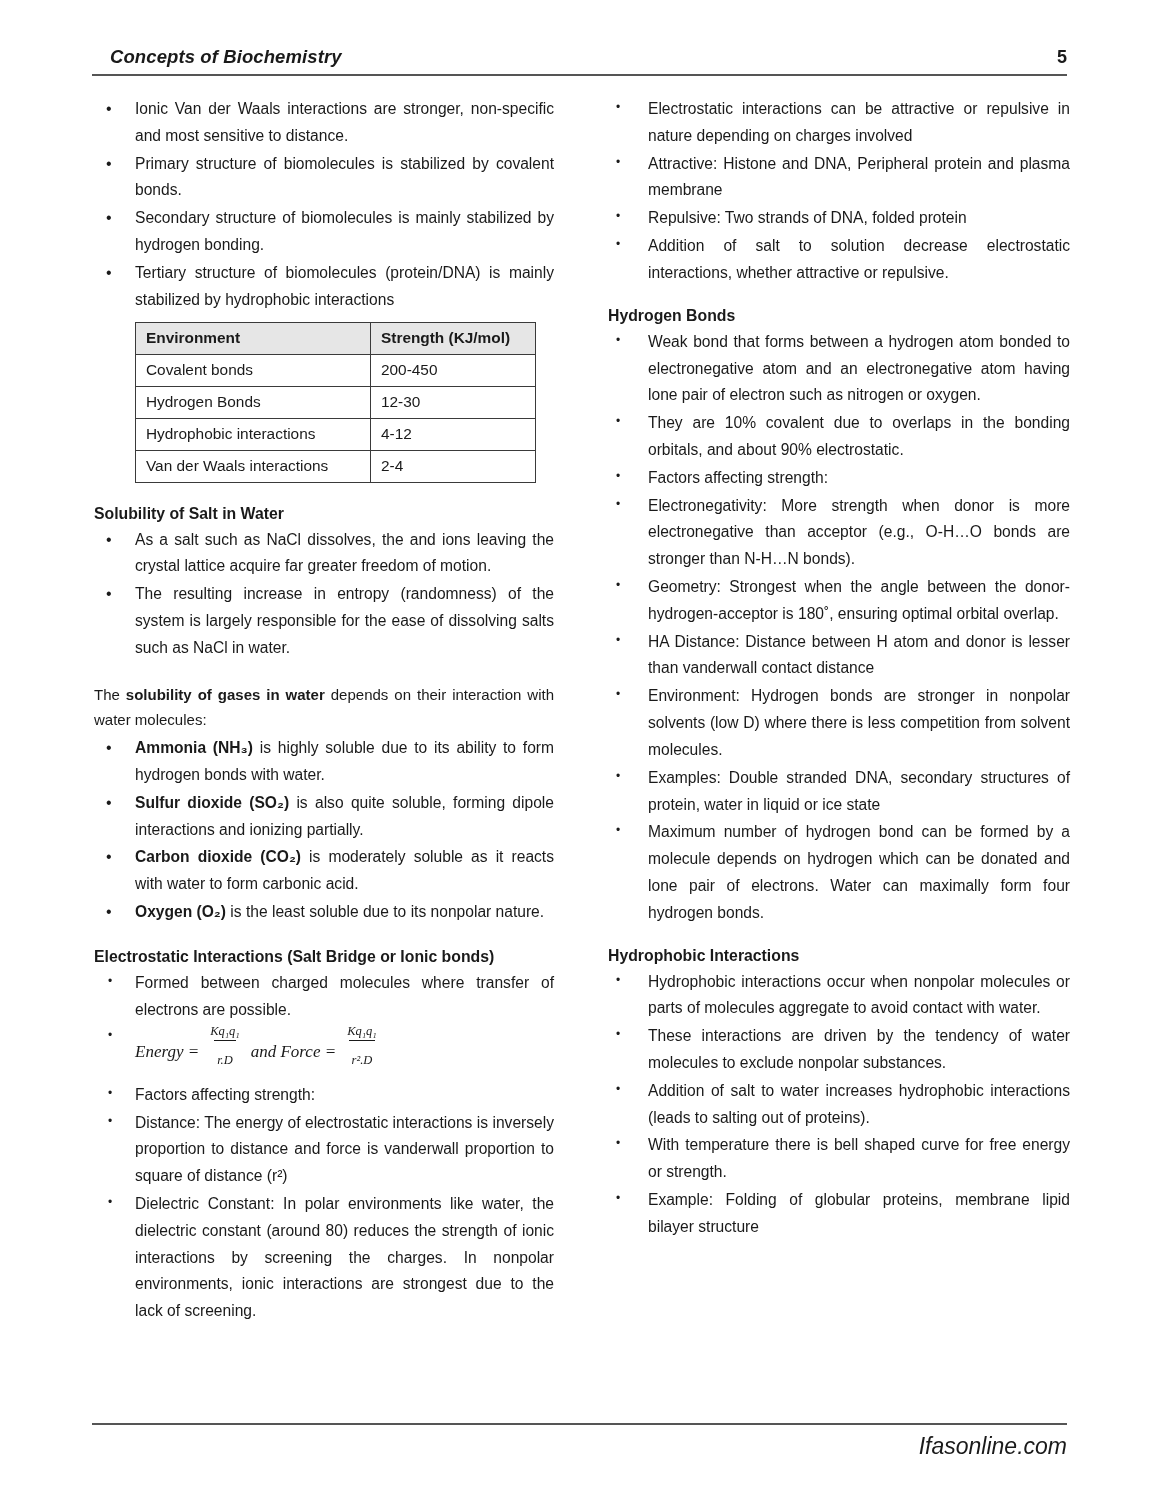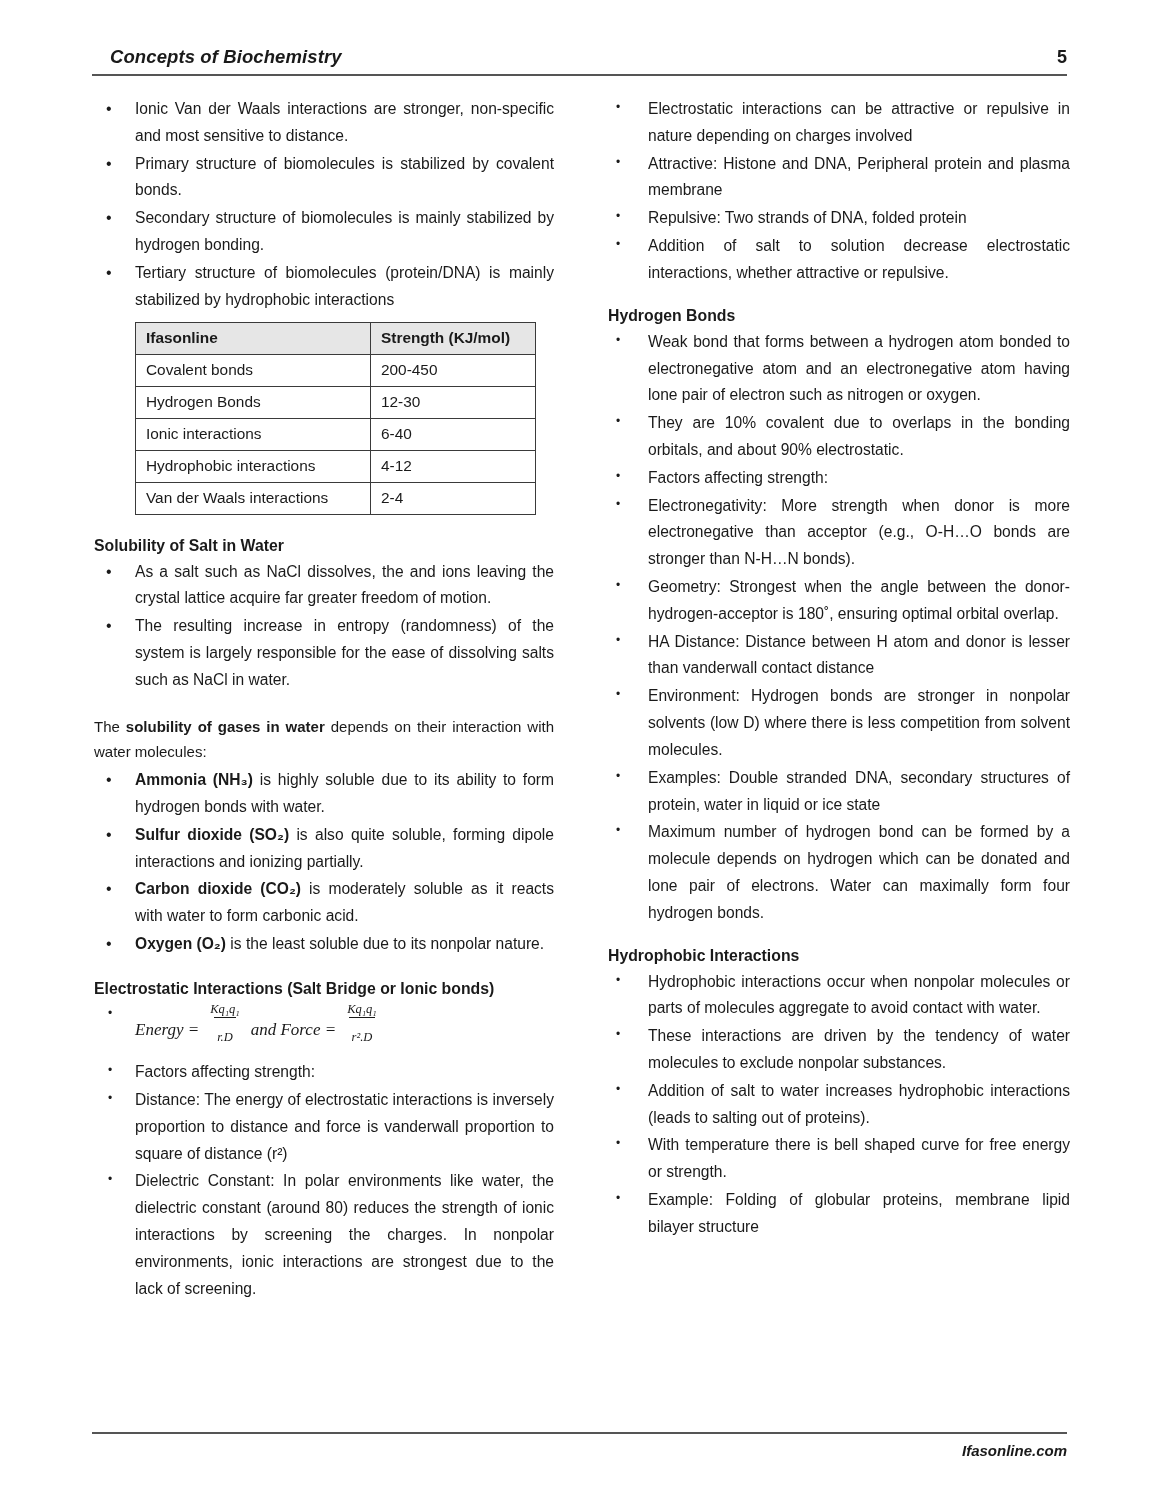--- a/index.html
+++ b/index.html
@@ -149,22 +149,22 @@
     position: absolute;
     left: 92px;
     right: 92px;
     bottom: 40px;
     border-top: 2px solid #555;
     padding-top: 8px;
     text-align: right;
   }
   .footer-text {
     font-style: italic;
-    font-weight: bold;
-    font-size: 15px;
+    font-weight: normal;
+    font-size: 23px;
   }
 </style>
 </head>
 <body>
 
 <div class="page">
 
   <div class="header">
     <div class="header-title">Concepts of Biochemistry</div>
     <div class="header-page">5</div>
@@ -181,36 +181,32 @@
         <li>Tertiary structure of biomolecules (protein/DNA) is mainly stabilized by hydrophobic interactions</li>
       </ul>
 
       <table class="interaction-table">
         <colgroup>
             <col class="c1">
             <col class="c2">
           </colgroup>
         <thead>
           <tr>
-            <th>Ifasonline</th>
+            <th>Environment</th>
             <th>Strength (KJ/mol)</th>
           </tr>
         </thead>
         <tbody>
           <tr>
             <td>Covalent bonds</td>
             <td>200-450</td>
           </tr>
           <tr>
             <td>Hydrogen Bonds</td>
             <td>12-30</td>
-          </tr>
-          <tr>
-            <td>Ionic interactions</td>
-            <td>6-40</td>
           </tr>
           <tr>
             <td>Hydrophobic interactions</td>
             <td>4-12</td>
           </tr>
           <tr>
             <td>Van der Waals interactions</td>
             <td>2-4</td>
           </tr>
         </tbody>
@@ -227,20 +223,21 @@
       <ul class="bullets">
         <li><b>Ammonia (NH₃)</b><span> is highly soluble due to its ability to form hydrogen bonds with water.</span></li>
         <li><b>Sulfur dioxide (SO₂)</b><span> is also quite soluble, forming dipole interactions and ionizing partially.</span></li>
         <li><b>Carbon dioxide (CO₂)</b><span> is moderately soluble as it reacts with water to form carbonic acid.</span></li>
         <li><b>Oxygen (O₂)</b><span> is the least soluble due to its nonpolar nature.</span></li>
       </ul>
 
       <h3 class="sub">Electrostatic Interactions (Salt Bridge or Ionic bonds)</h3>
 
       <ul class="bullets small-dot">
+        <li>Formed between charged molecules where transfer of electrons are possible.</li>
         <li>
           <span class="formula">
             <span>Energy =</span>
             <span class="frac">
               <span class="num">Kq₁q₁</span>
               <span class="den">r.D</span>
             </span>
             <span>and Force =</span>
             <span class="frac">
               <span class="num">Kq₁q₁</span>

